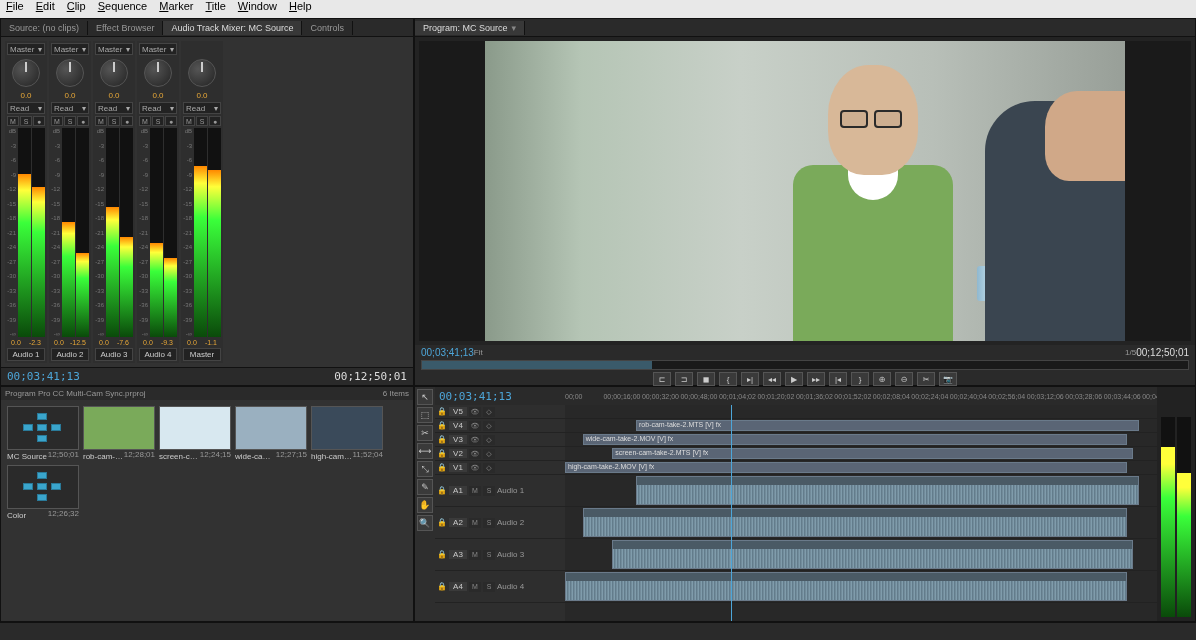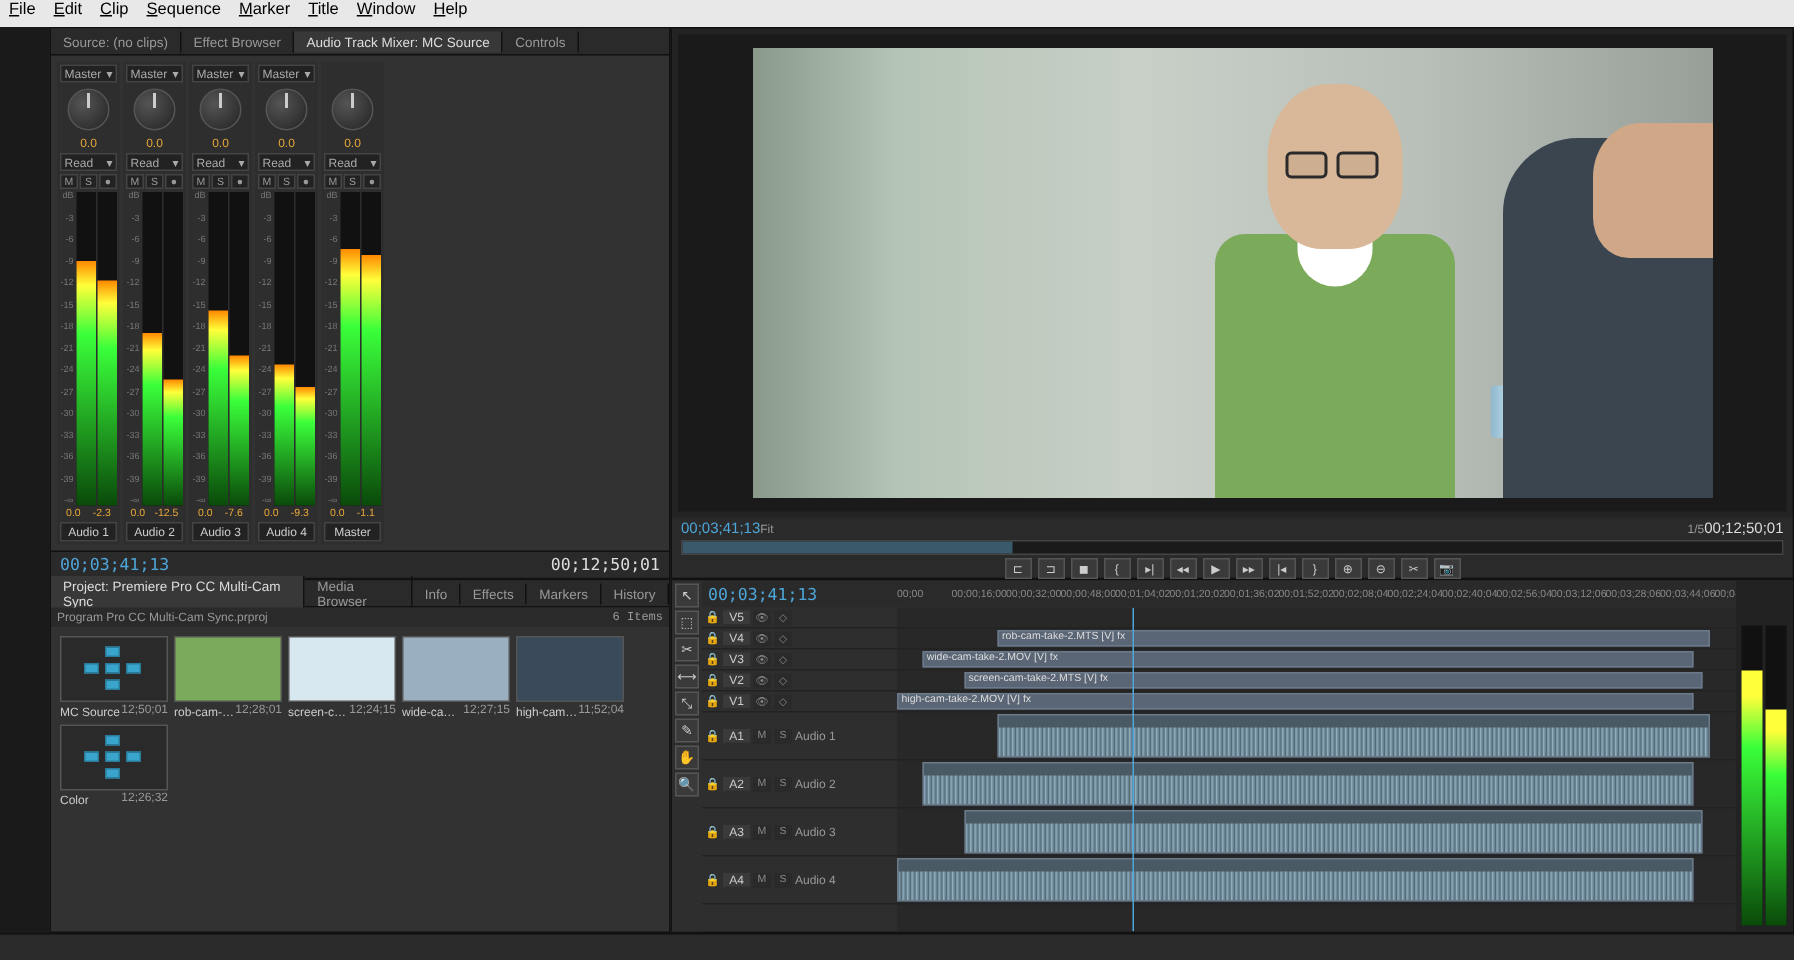--- a/index.html
+++ b/index.html
@@ -4,21 +4,21 @@
 <style>
 * { margin: 0; padding: 0; box-sizing: border-box; font-family: Arial, sans-serif; }
 body { background: #1a1a1a; color: #ccc; font-size: 10px; width: 1196px; height: 640px; overflow: hidden; }
 .menubar { height: 18px; background: #e8e8e8; display: flex; align-items: flex-start; padding: 0 0; color: #000; font-size: 11px; }
 .menubar span { padding: 0 6px; cursor: pointer; }
 .menubar span u { text-decoration: underline; }
 .tabbar { height: 18px; background: #2a2a2a; display: flex; align-items: center; border-bottom: 1px solid #111; font-size: 9px; }
 .tab { padding: 2px 8px; color: #999; border-right: 1px solid #111; cursor: pointer; }
 .tab.active { background: #383838; color: #ddd; }
 .tab .x { margin-left: 4px; color: #888; }
-.workspace { display: flex; height: 604px; margin-left: 33px; }
+.workspace { display: flex; height: 604px; }
 .left-col { width: 414px; display: flex; flex-direction: column; }
 .right-col { flex: 1; display: flex; flex-direction: column; }
 .audio-mixer { height: 368px; background: #323232; border: 1px solid #111; display: flex; flex-direction: column; }
 .mixer-body { flex: 1; display: flex; padding: 4px; gap: 2px; overflow: hidden; }
 .channel { width: 42px; background: #2e2e2e; display: flex; flex-direction: column; align-items: center; padding: 2px; gap: 2px; }
 .ch-dropdown { width: 100%; height: 12px; background: #222; color: #aaa; font-size: 8px; display: flex; align-items: center; justify-content: space-between; padding: 0 2px; border: 1px solid #444; }
 .knob { width: 28px; height: 28px; border-radius: 50%; background: radial-gradient(circle at 35% 35%, #555, #222); border: 1px solid #555; position: relative; margin: 2px 0; }
 .knob::after { content: ''; position: absolute; width: 2px; height: 10px; background: #ccc; top: 2px; left: 50%; transform: translateX(-50%); }
 .ch-val { font-size: 8px; color: #e8a838; }
 .ch-btnrow { display: flex; gap: 1px; width: 100%; }
@@ -27,21 +27,21 @@
 .db-scale { width: 10px; height: 100%; display: flex; flex-direction: column; justify-content: space-between; font-size: 6px; color: #777; text-align: right; padding-right: 1px; }
 .meter { flex: 1; height: 100%; background: #111; position: relative; display: flex; align-items: flex-end; }
 .meter-fill { width: 100%; background: linear-gradient(to top, #0a4a0a 0%, #3aff3a 70%, #ffff3a 90%, #ff8800 100%); }
 .ch-peak { font-size: 7px; color: #e8a838; display: flex; justify-content: space-around; width: 100%; }
 .ch-label { font-size: 8px; color: #ccc; background: #222; width: 100%; text-align: center; padding: 1px 0; border: 1px solid #444; }
 .timecode-row { height: 18px; background: #2a2a2a; display: flex; align-items: center; justify-content: space-between; padding: 0 6px; border-top: 1px solid #111; }
 .tc-left { color: #4da6d9; font-size: 11px; font-family: monospace; }
 .tc-right { color: #ddd; font-size: 11px; font-family: monospace; }
 .project-panel { flex: 1; background: #323232; border: 1px solid #111; display: flex; flex-direction: column; }
 .proj-header { height: 13px; background: #2a2a2a; font-size: 8px; padding: 0 4px; display: flex; align-items: center; color: #999; }
-.proj-header .items { margin-left: auto; font-family: Liberation Mono, monospace; }
+.proj-header .items { margin-left: auto; }
 .proj-grid { flex: 1; display: flex; flex-wrap: wrap; gap: 4px; padding: 6px; align-content: flex-start; }
 .proj-item { width: 72px; display: flex; flex-direction: column; }
 .proj-thumb { width: 72px; height: 44px; background: #444; border: 1px solid #555; position: relative; }
 .proj-thumb.mc { background: #2a2a2a; display: flex; align-items: center; justify-content: center; }
 .mc-icon { width: 40px; height: 30px; position: relative; }
 .mc-icon .blk { position: absolute; width: 10px; height: 7px; background: #3aa5cc; border: 1px solid #2a7a99; }
 .proj-name { font-size: 8px; color: #ccc; margin-top: 2px; white-space: nowrap; overflow: hidden; text-overflow: ellipsis; }
 .proj-dur { font-size: 8px; color: #999; }
 .proj-row { display: flex; justify-content: space-between; }
 .program-monitor { height: 368px; background: #232323; border: 1px solid #111; display: flex; flex-direction: column; }
@@ -352,28 +352,20 @@
             </div>
             <div class="ch-label">Master</div>
           </div>
         </div>
       <div class="timecode-row">
         <span class="tc-left">00;03;41;13</span>
         <span class="tc-right">00;12;50;01</span>
       </div>
     </div>
     <div class="project-panel">
-      <div class="tabbar" id="project-tabs">
-          <div class="tab active">Project: Premiere Pro CC Multi-Cam Sync</div>
-          <div class="tab">Media Browser</div>
-          <div class="tab">Info</div>
-          <div class="tab">Effects</div>
-          <div class="tab">Markers</div>
-          <div class="tab">History</div>
-        </div>
       <div class="proj-header">
         <span>Program Pro CC Multi-Cam Sync.prproj</span>
         <span class="items">6 Items</span>
       </div>
       <div class="proj-grid" id="proj-grid">
           <div class="proj-item">
             <div class="proj-thumb mc">
               <div class="mc-icon">
                 <div class="blk" style="left:14px;top:0"></div>
                 <div class="blk" style="left:0;top:11px"></div>
@@ -429,20 +421,23 @@
               <span class="proj-name">Color</span>
               <span class="proj-dur">12;26;32</span>
             </div>
           </div>
         </div>
     </div>
   </div>
 
   <div class="right-col">
     <div class="program-monitor">
+      <div class="tabbar">
+        <div class="tab active"><span>Program: MC Source</span><span class="x">▾</span></div>
+      </div>
       <div class="mon-view">
         <div class="scene">
           <div class="person-main">
             <div class="shirt"></div>
             <div class="tshirt"></div>
             <div class="head">
               <div class="glasses"><span class="lens"></span><span class="lens" style="margin-left:6px"></span></div>
             </div>
           </div>
           <div class="can"></div>

